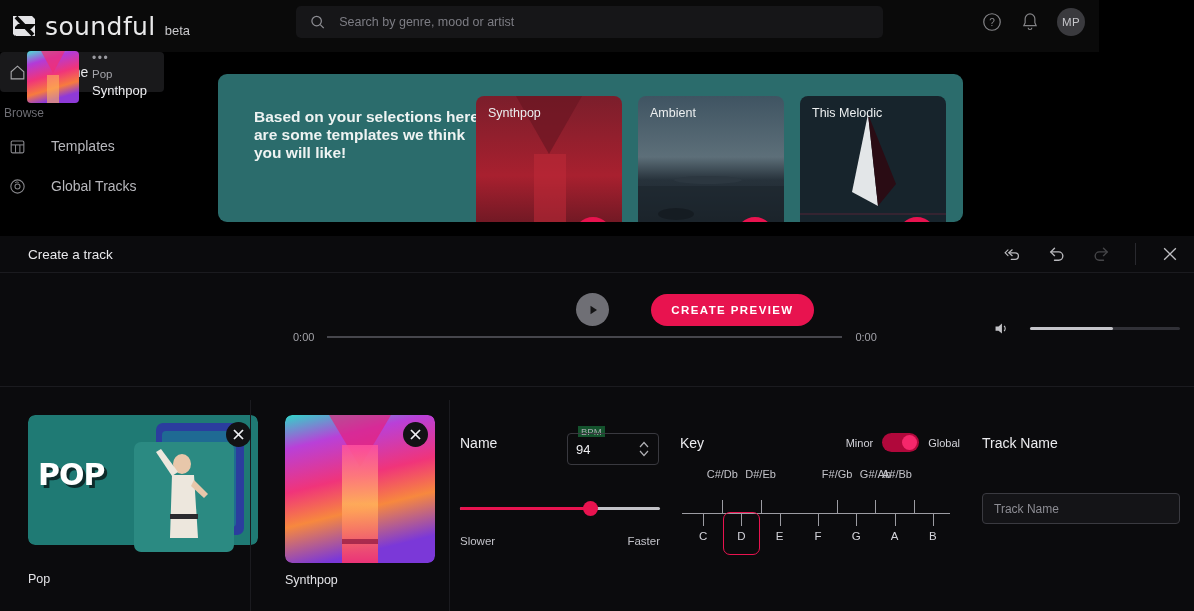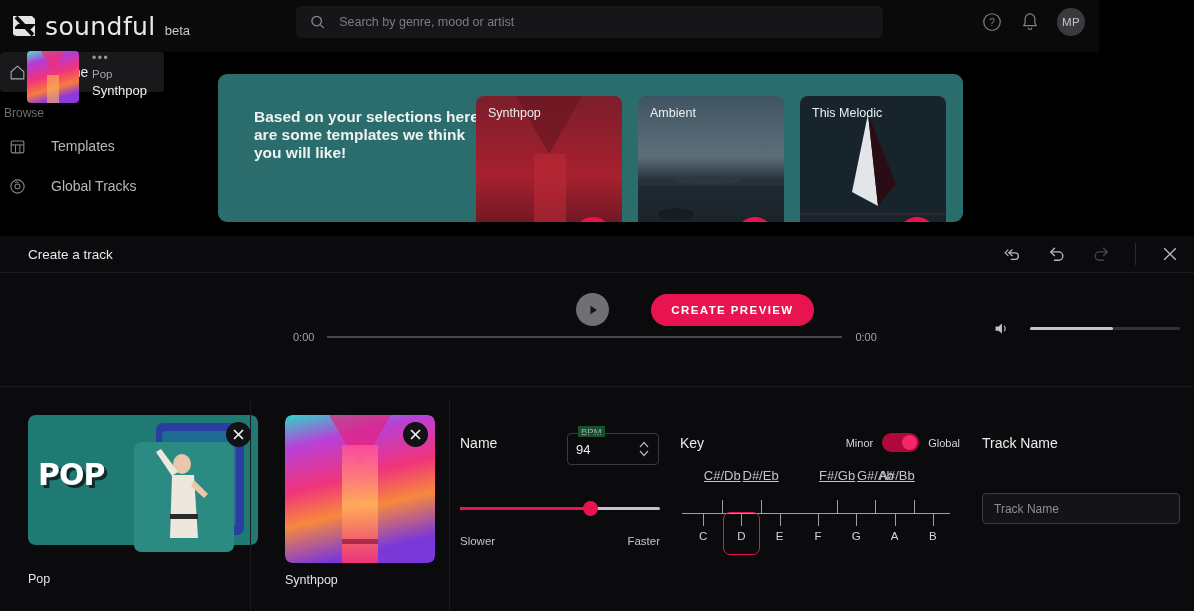--- a/index.html
+++ b/index.html
@@ -183,21 +183,21 @@
   .switch {
     width: 37px; height: 19px; border-radius: 11px; background: #b0083b; position: relative;
   }
   .switch .knob {
     position: absolute; right: 2px; top: 2px; width: 15px; height: 15px;
     border-radius: 50%; background: #f5276b;
   }
   .keys { position: absolute; left: 0; top: 43px; width: 272px; height: 75px; }
   .kline { position: absolute; left: 2px; top: 45px; width: 268px; height: 1px; background: #9c9ca2; }
   .ktick { position: absolute; width: 1px; background: #9c9ca2; }
-  .ksharp { position: absolute; font-size: 13px; color: #c3c3c9; top: 0; transform: translateX(-50%); white-space: nowrap; text-decoration: underline; }
+  .ksharp { position: absolute; font-size: 11px; color: #c3c3c9; top: 0; transform: translateX(-50%); white-space: nowrap; }
   .knat { position: absolute; font-size: 11.5px; color: #d5d5db; top: 62px; transform: translateX(-50%); }
   .ksel {
     position: absolute; width: 37px; height: 43px; border: 1.6px solid #e8134f;
     border-radius: 7px; top: 44px;
   }
 
   
   .tname { position: absolute; left: 982px; top: 425px; width: 200px; }
   .tname-input {
     position: absolute; left: 0; top: 68px; width: 198px; height: 31px;

